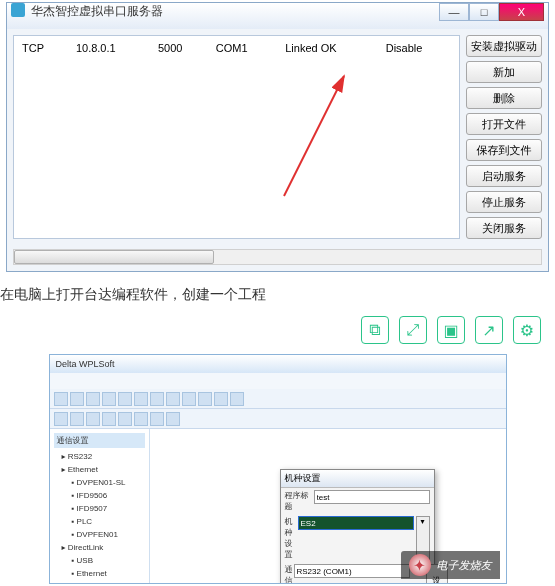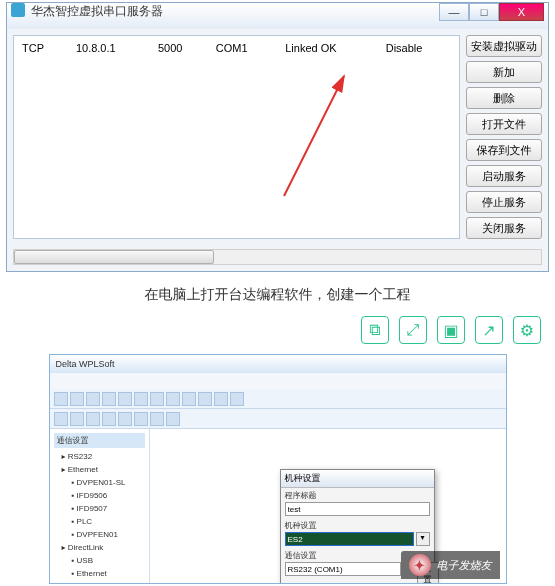--- a/index.html
+++ b/index.html
@@ -14,37 +14,37 @@
 .tablewrap{flex:1;border:1px solid #b8c8dc;background:#fff;padding:2px;margin-right:6px}
 .tbl{width:100%;font-size:11px;border-collapse:collapse}
 .tbl th{text-align:left;padding:4px 6px;background:#fff;font-weight:400;border-bottom:1px solid #e0e0e0}
 .tbl td{padding:4px 6px}
 .btncol{width:76px;display:flex;flex-direction:column;gap:4px}
 .btncol button{height:22px;font-size:11px;background:linear-gradient(#fdfdfd,#e6e6e6);border:1px solid #a7a7a7;border-radius:3px;cursor:pointer}
 .scrollbar{height:16px;background:#f0f0f0;border:1px solid #d0d0d0;margin:4px 6px 6px;position:relative}
 .thumb{position:absolute;left:0;top:0;width:200px;height:14px;background:linear-gradient(#f8f8f8,#dcdcdc);border:1px solid #b0b0b0;border-radius:2px}
 .arrow{position:relative}
 .arrow svg{position:absolute;pointer-events:none}
-.caption{text-align:center;font-size:14px;color:#333;padding:14px 0 12px}
+.caption{text-align:left;font-size:14px;color:#333;padding:14px 0 12px}
 .toolbar2{display:flex;justify-content:flex-end;gap:10px;padding:0 14px 10px}
 .tbtn{width:28px;height:28px;border:1px solid #2bc48a;border-radius:4px;display:flex;align-items:center;justify-content:center;color:#2bc48a;background:#fff;cursor:pointer}
 .app2{border:1px solid #8bb3d9;background:#eaf2fb;width:458px;margin:0 auto;height:230px;position:relative;overflow:hidden}
 .tb2{height:18px;background:linear-gradient(#fff,#d6e6f7);font-size:9px;color:#333;padding:2px 6px;display:flex;align-items:center}
 .menu2{height:16px;font-size:9px;color:#555;padding:0 6px;display:flex;gap:8px;align-items:center;background:#f3f7fc}
 .icobar{height:20px;background:#eef4fb;border-bottom:1px solid #c8d8ec;display:flex;align-items:center;padding:0 4px;gap:2px}
 .icobar i{width:14px;height:14px;background:#cfe0f2;border:1px solid #a8c4e0;display:inline-block}
 .body2{display:flex;height:176px}
 .tree{width:100px;background:#fff;border-right:1px solid #cfdff0;font-size:8px;padding:4px;line-height:13px;color:#333}
 .tree .hdr{background:#d6e8f8;padding:1px 3px;margin-bottom:2px}
 .tree .n{padding-left:8px}
 .tree .n2{padding-left:18px}
 .canvas{flex:1;background:#fff;position:relative}
 .dlg{position:absolute;left:130px;top:40px;width:155px;border:1px solid #888;background:#f4f4f4;font-size:9px;box-shadow:2px 2px 6px rgba(0,0,0,.3)}
 .dlg .dttl{background:linear-gradient(#fff,#dce6f2);padding:2px 4px;font-size:9px;border-bottom:1px solid #bbb}
-.dlg .row{padding:2px 4px;display:flex;flex-direction:column;gap:1px}
+.dlg .row{padding:2px 4px;display:flex;flex-direction:row;gap:1px}
 .dlg label{font-size:8px;color:#333}
 .dlg input,.dlg select{font-size:8px;height:14px;border:1px solid #999;background:#fff;padding:0 2px}
 .dlg .sel{background:#14532d;color:#fff;border:1px solid #2a6bd4}
 .wm{position:absolute;right:6px;bottom:4px;display:flex;align-items:center;gap:6px;color:#fff;background:rgba(0,0,0,.55);padding:3px 8px;border-radius:3px 0 0 0}
 .wm .logo{width:22px;height:22px;border-radius:50%;background:radial-gradient(#fff,#c8414a);display:flex;align-items:center;justify-content:center;font-size:13px;color:#c8414a;font-weight:bold}
 .wm span{font-size:11px;font-style:italic}
 </style>
 </head>
 <body>
 

